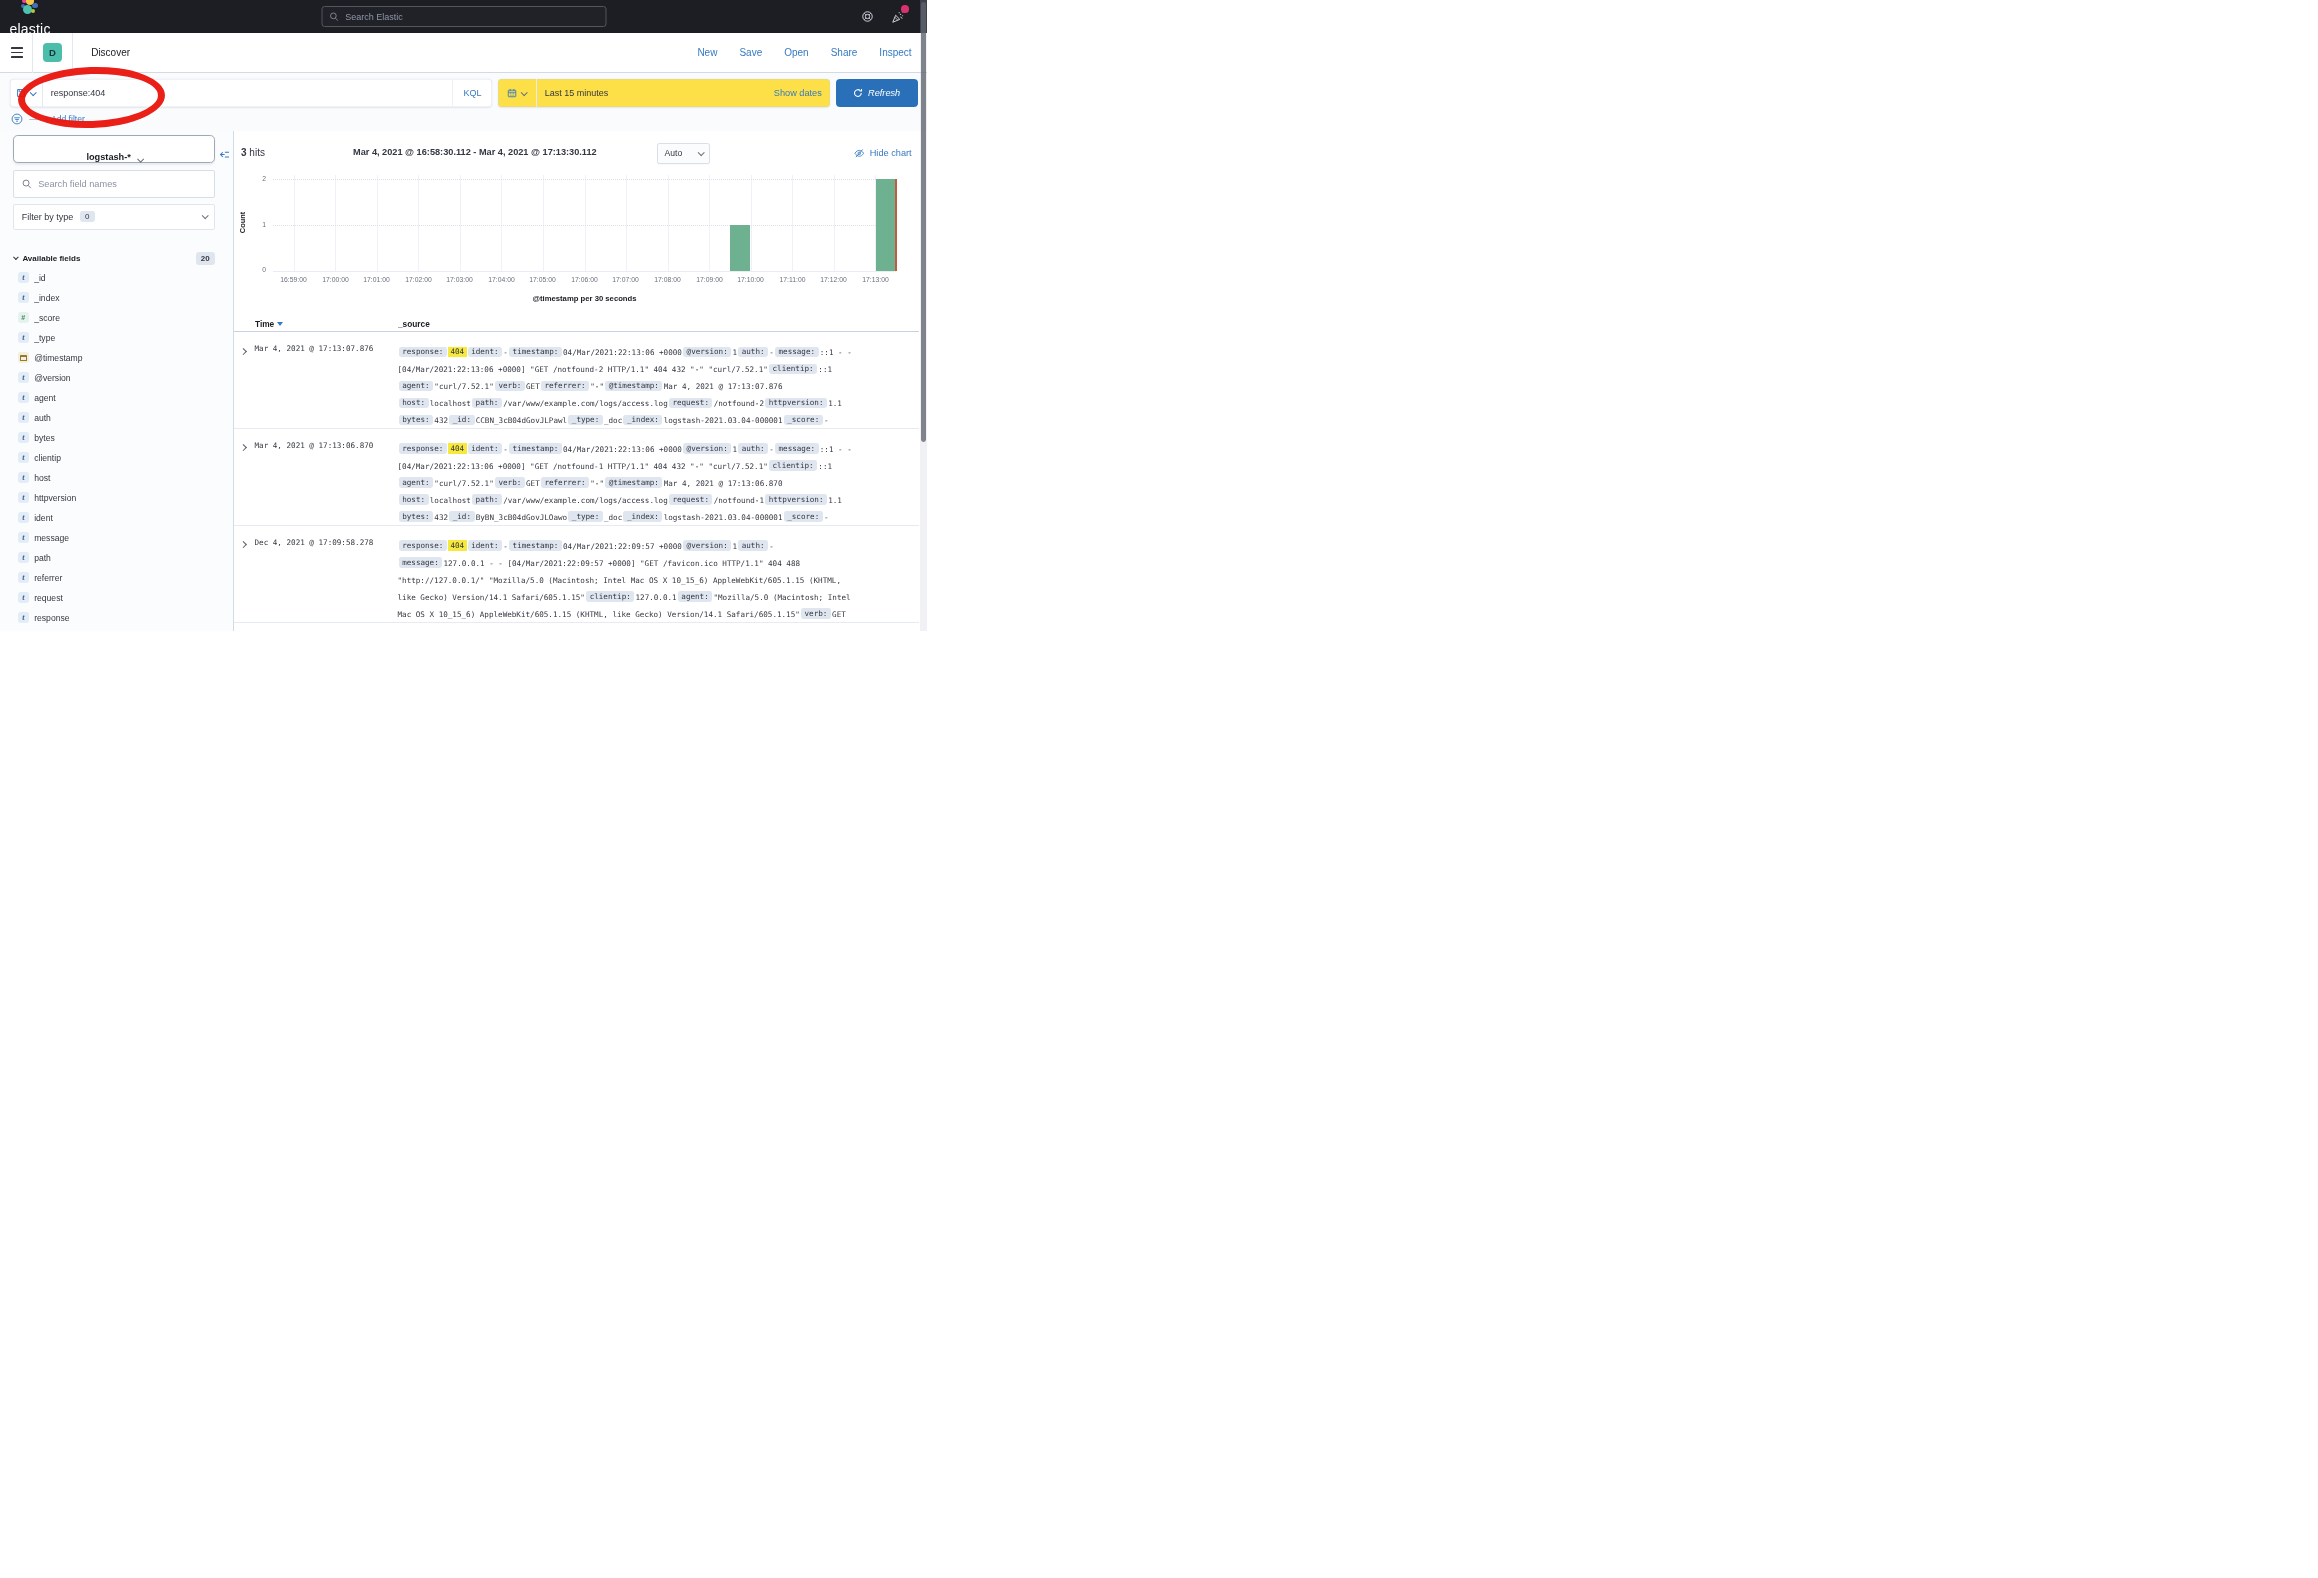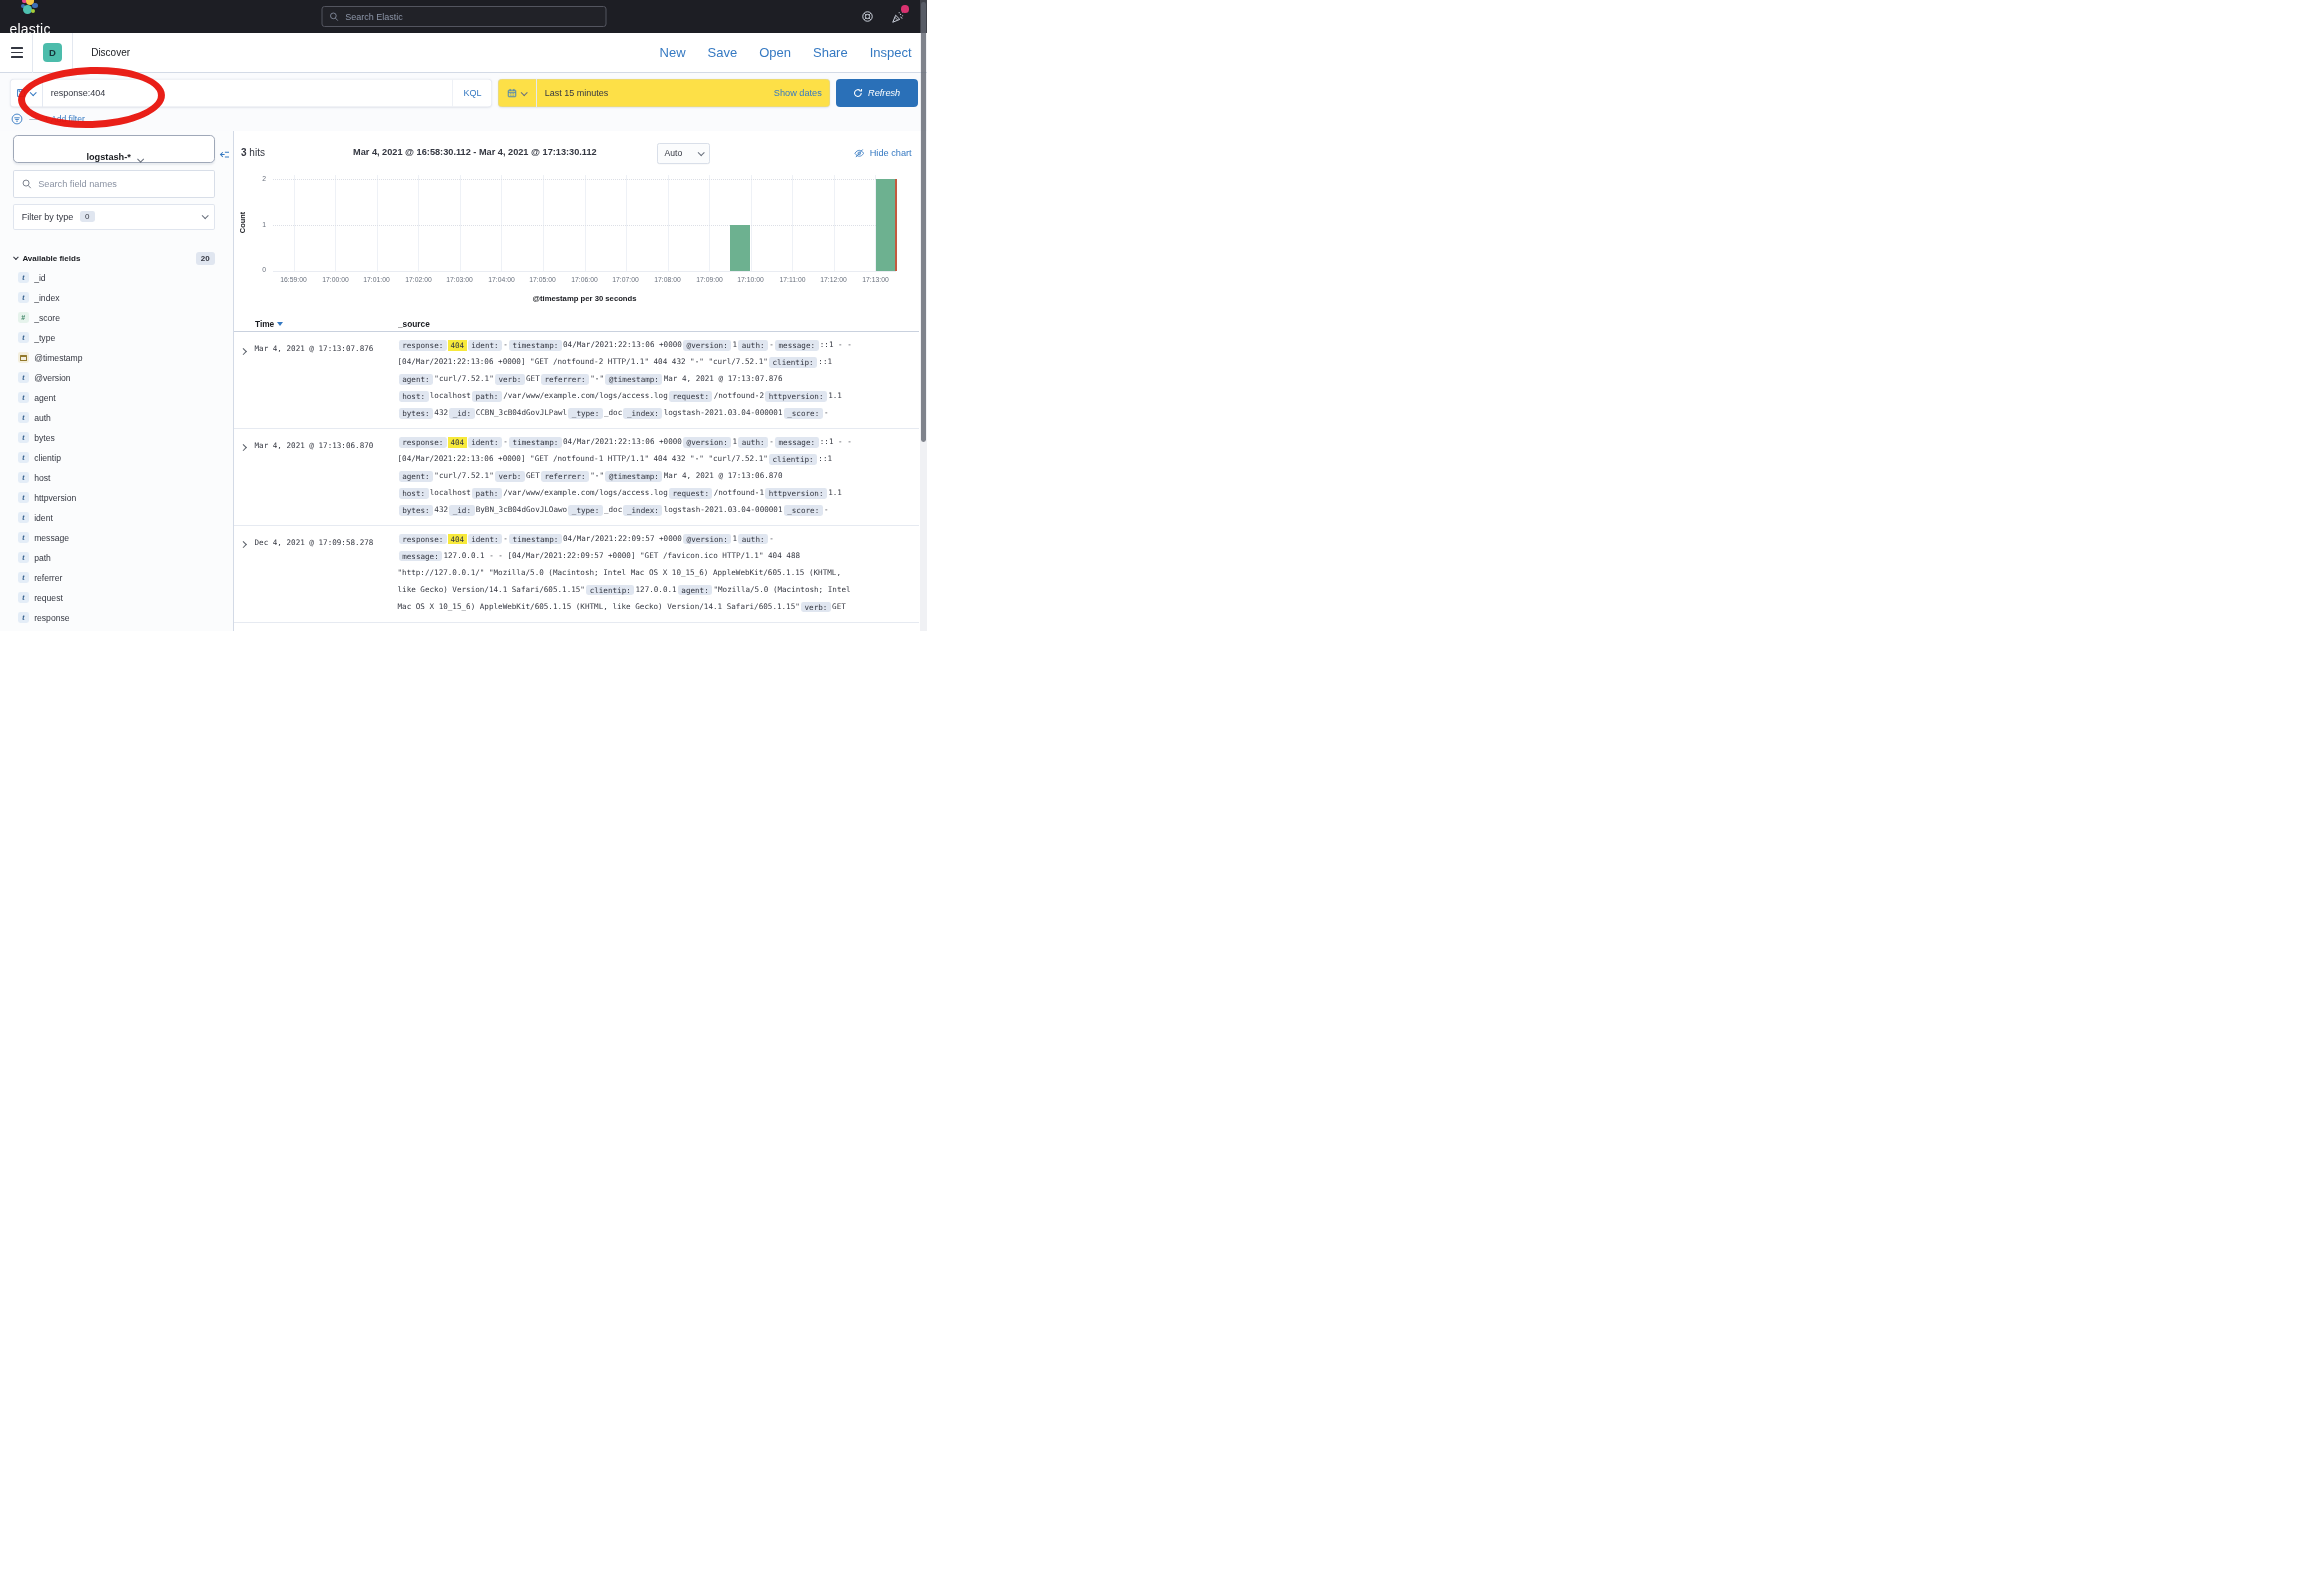--- a/index.html
+++ b/index.html
@@ -27,21 +27,21 @@
 
   
   .appbar { height:40px; background:#fff; border-bottom:0.6px solid #d3dae6; display:flex; align-items:center; padding:0 0 0 10.6px; }
   .hamburger { width:12.4px; display:flex; flex-direction:column; gap:2.4px; cursor:pointer; }
   .hamburger span { display:block; height:1.8px; background:#343741; border-radius:0.6px; }
   .vsep { width:0.6px; height:40px; background:#e3e8f0; margin:0 9.5px; }
   .app-badge { width:19.5px; height:19.5px; border-radius:4.1px; background:#4cbcab; color:#17343a; font-weight:bold;
     font-size:9.5px; display:flex; align-items:center; justify-content:center; }
   .app-title { font-size:10px; color:#1a1c21; margin-left:9.5px; }
   .nav { margin-left:auto; display:flex; gap:22px; padding-right:15.4px; }
-  .nav a { color:#3579c2; font-size:13px; text-decoration:none; cursor:pointer; }
+  .nav a { color:#3579c2; font-size:10px; text-decoration:none; cursor:pointer; }
 
   
   .query-region { background:#fafbfd; padding:6px 9.5px 5.3px 9.5px; }
   .qrow { display:flex; gap:6px; height:28px; }
   .qbox { flex:1; background:#fff; border-radius:4.1px; display:flex; align-items:center;
     box-shadow: inset 0 0 0 0.6px rgba(202,210,224,.55), 0 0.6px 1.8px rgba(160,170,190,.25); }
   .qbox-left { width:33px; align-self:stretch; display:flex; align-items:center; justify-content:center; gap:3.5px;
     border-right:0.6px solid #e4e9f2; cursor:pointer; }
   .qtext { padding-left:8.3px; font-size:9px; color:#343741; flex:1; }
   .kql { padding:0 10px; color:#3579c2; font-size:9px; align-self:stretch; display:flex; align-items:center;
@@ -106,21 +106,21 @@
   .table-header { position:absolute; left:0; top:186px; right:8.3px; height:15.4px; border-bottom:1.2px solid #c9d1de; display:flex; align-items:center; }
   .th-time { margin-left:21px; width:143px; font-weight:bold; font-size:8.3px; color:#1a1c21; display:flex; align-items:center; gap:3px; cursor:pointer; }
   .sort-tri { width:0; height:0; border-left:3px solid transparent; border-right:3px solid transparent; border-top:4.1px solid #3579c2; margin-top:1.2px; }
   .th-source { font-weight:bold; font-size:8.3px; color:#1a1c21; }
   .rows { position:absolute; left:0; top:202px; right:8.3px; bottom:0; overflow:hidden; }
   .docrow { border-bottom:0.6px solid #e6eaf1; padding:7.7px 0 3px 6.5px; display:flex; }
   .chev-col { width:14px; padding-top:4.1px; }
   .expand-chev { display:inline-block; width:4.7px; height:4.7px; border-top:1.2px solid #5a6069; border-right:1.2px solid #5a6069; transform:rotate(45deg); cursor:pointer; }
   .time-col { width:143px; font-family:"DejaVu Sans Mono","Liberation Mono",monospace; font-size:7.6px; color:#343741; line-height:17px; white-space:nowrap; }
   .src-col { flex:1; min-width:0; }
-  .src-line { height:17px; display:flex; align-items:flex-start; white-space:pre; font-family:"DejaVu Sans Mono","Liberation Mono",monospace; font-size:7.6px; color:#343741; }
+  .src-line { height:17px; display:flex; align-items:flex-end; white-space:pre; font-family:"DejaVu Sans Mono","Liberation Mono",monospace; font-size:7.6px; color:#343741; }
   .kbadge { background:#e0e6f0; border-radius:2.4px; padding:0.9px 3.5px; margin:0 1.2px; }
   .khl { background:#f7e93b; padding:0.9px 2.4px; }
 
   
   .chev { display:inline-block; width:4.7px; height:4.7px; border-right:1.2px solid #69707d; border-bottom:1.2px solid #69707d; transform:rotate(45deg) translateY(-1.2px); }
   .chev-blue { border-color:#3579c2; }
   .ml-auto { margin-left:auto; }
 
   
   .scroll-track { position:absolute; right:0; top:0; width:7px; height:631px; background:rgba(185,192,205,.22); z-index:60; }

